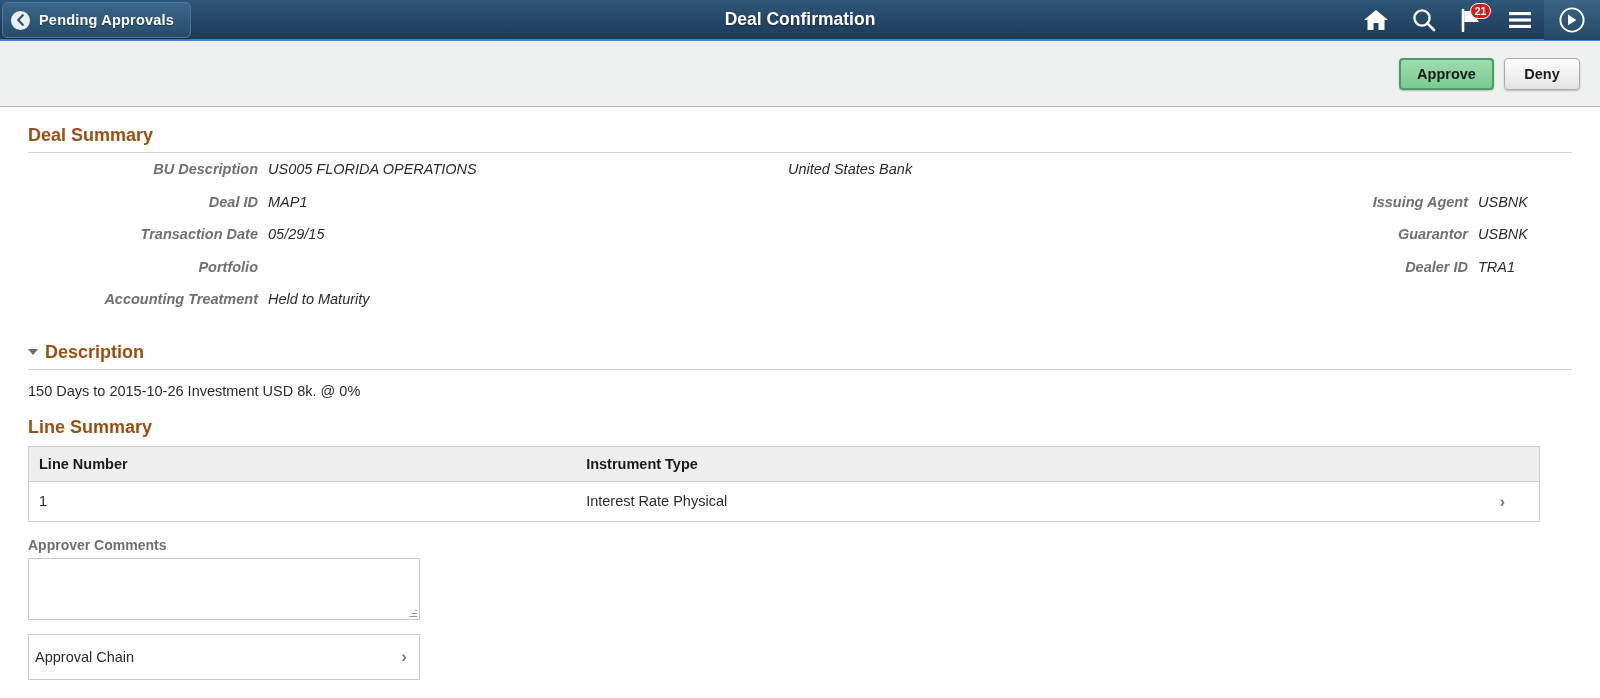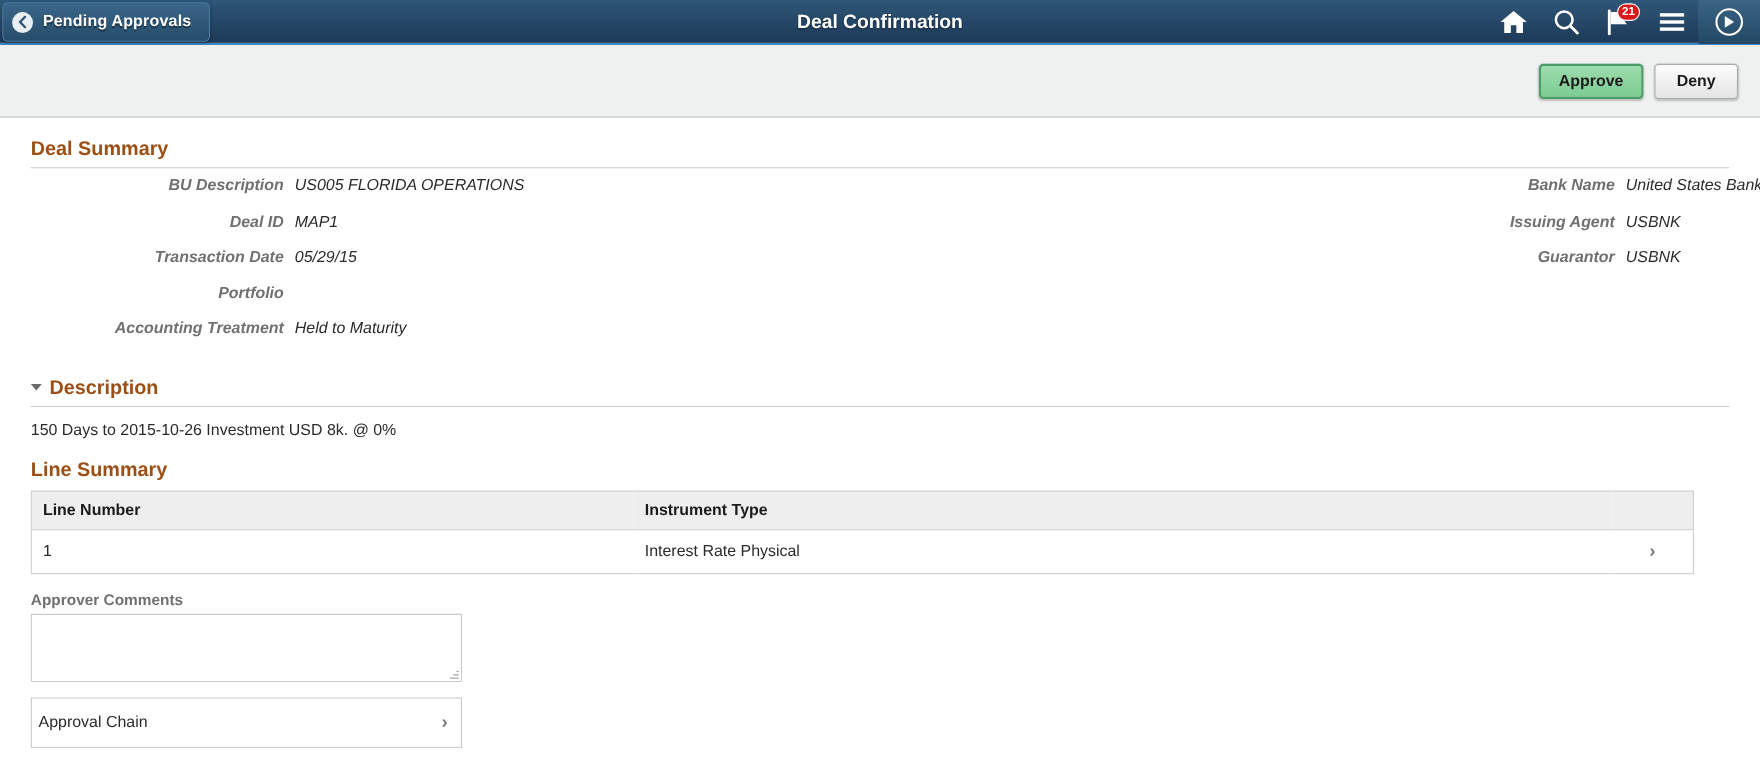--- a/index.html
+++ b/index.html
@@ -325,30 +325,33 @@
         <div class="fvalue"></div>
       </div>
       <div class="frow">
         <div class="flabel">Accounting Treatment</div>
         <div class="fvalue">Held to Maturity</div>
       </div>
     </div>
 
     <div class="fcol right">
       <div class="frow">
-        <div class="flabel">Bank Name</div>
         <div class="fvalue">United States Bank</div>
       </div>
       <div class="frow">
         <div class="flabel">Issuing Agent</div>
         <div class="fvalue">USBNK</div>
       </div>
       <div class="frow">
         <div class="flabel">Guarantor</div>
         <div class="fvalue">USBNK</div>
+      </div>
+      <div class="frow">
+        <div class="flabel">Dealer ID</div>
+        <div class="fvalue">TRA1</div>
       </div>
     </div>
 
   </div>
 
   <div class="section-head with-rule">
     <span class="collapse-tri"></span><span>Description</span>
   </div>
   <div class="desc-text">150 Days to 2015-10-26 Investment USD 8k. @ 0%</div>
 

